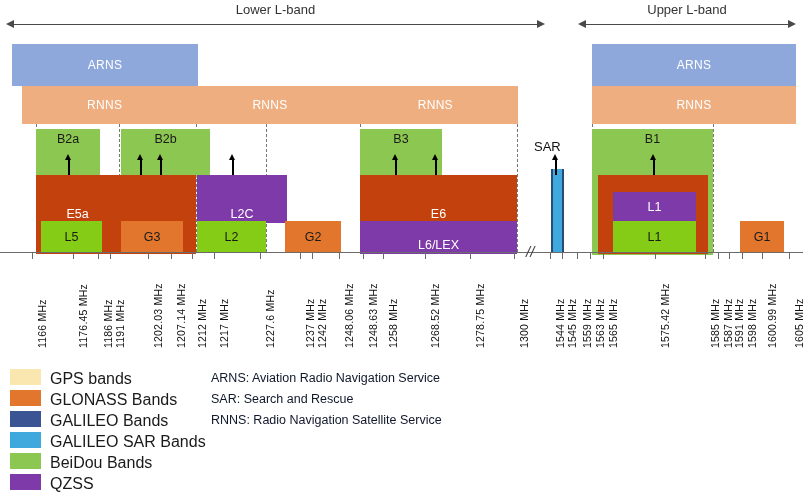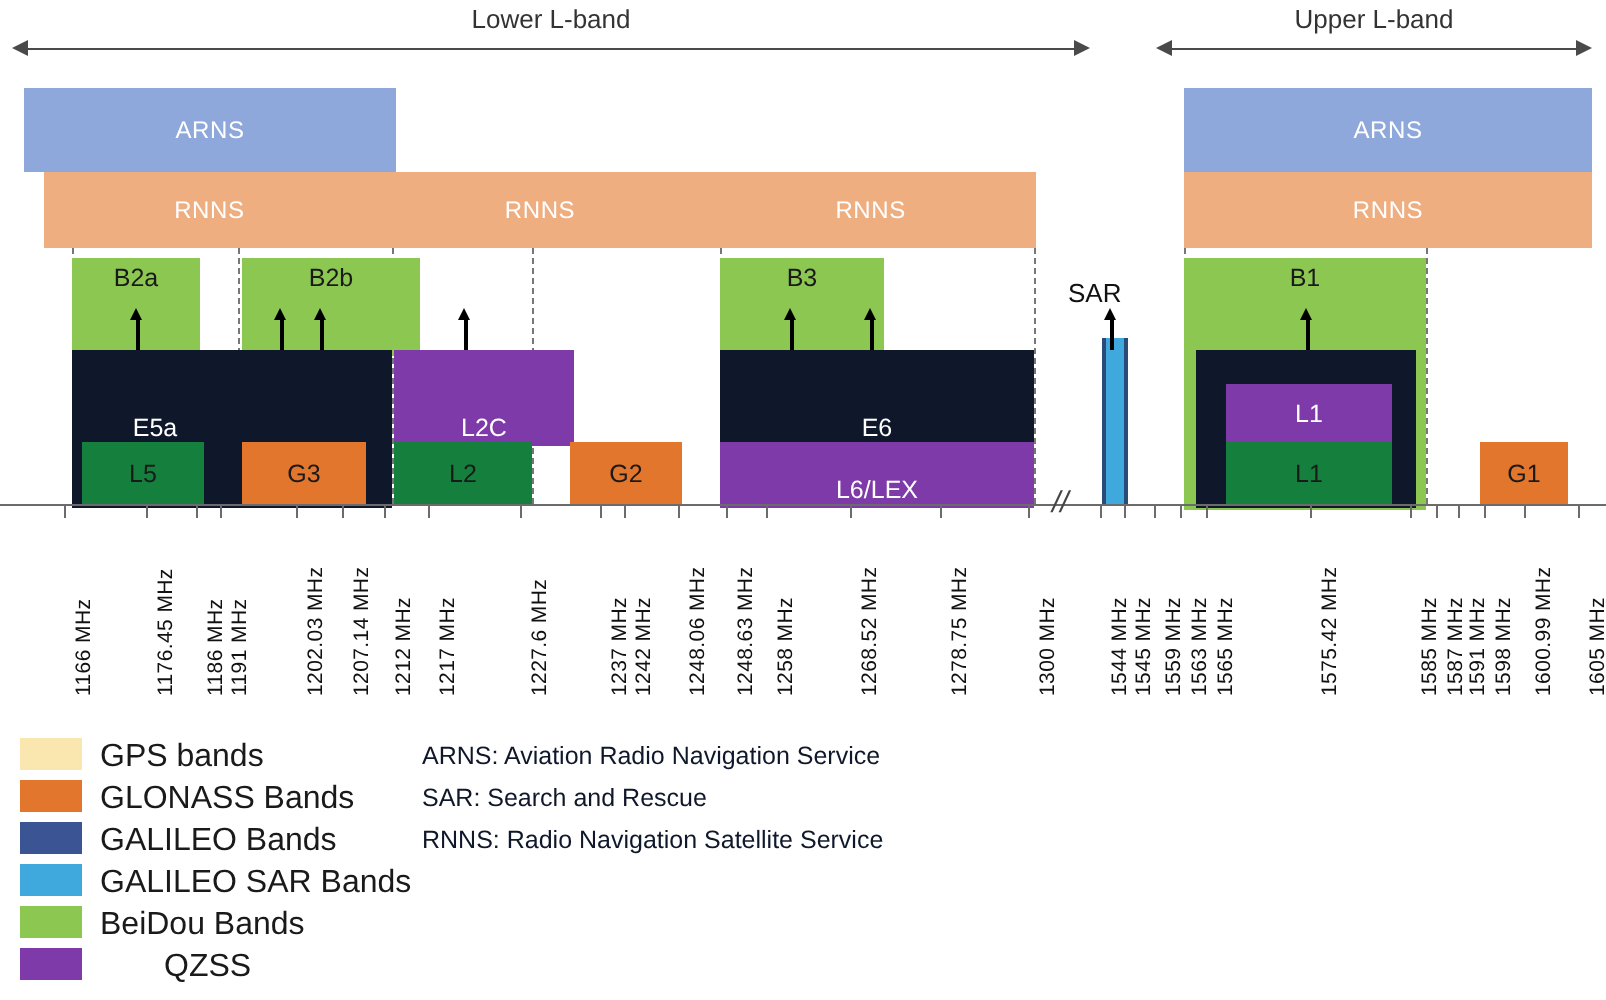--- a/index.html
+++ b/index.html
@@ -17,23 +17,23 @@
 
   
   .svc{position:absolute;display:flex;align-items:center;justify-content:center;color:#ffffff;font-size:12px;letter-spacing:.3px;}
   .svc-arns{background:#8fa8dc;}
   .svc-rnns{background:#efae80;}
   .svc-rnns .svc-seg{position:absolute;top:0;height:100%;display:flex;align-items:center;justify-content:center;color:#fff;font-size:12px;}
 
   
   .blk{position:absolute;display:flex;align-items:flex-end;justify-content:center;font-size:12.5px;padding-bottom:2px;}
   .blk span{pointer-events:none;}
-  .c-gps{background:#15803d;color:#1a1a1a;}
+  .c-gps{background:#84cc16;color:#1a1a1a;}
   .c-glo{background:#e2762d;color:#1a1a1a;}
-  .c-gal{background:#0f172a;color:#ffffff;}
+  .c-gal{background:#c2410c;color:#ffffff;}
   .c-sar{background:#3fa9dd;border-left:2px solid #2a4a78;border-right:2px solid #2a4a78;}
   .c-bds{background:#8cc751;color:#1a1a1a;}
   .c-qzs{background:#7e3aa8;color:#ffffff;}
   .blk.mid{align-items:center;padding-bottom:0;}
   .blk.top{align-items:flex-start;padding-top:3px;padding-bottom:0;}
 
   
   .guide{position:absolute;border-left:1.3px dashed #777;}
 
   
@@ -242,21 +242,21 @@
       <div class="lg-tx" style="left: 50px; top: 370px;">GPS bands</div>
       <div class="lg-sw" style="left: 10px; top: 390px; background: rgb(226, 118, 45);"></div>
       <div class="lg-tx" style="left: 50px; top: 391px;">GLONASS Bands</div>
       <div class="lg-sw" style="left: 10px; top: 411px; background: rgb(58, 84, 148);"></div>
       <div class="lg-tx" style="left: 50px; top: 412px;">GALILEO Bands</div>
       <div class="lg-sw" style="left: 10px; top: 432px; background: rgb(63, 169, 221);"></div>
       <div class="lg-tx" style="left: 50px; top: 433px;">GALILEO SAR Bands</div>
       <div class="lg-sw" style="left: 10px; top: 453px; background: rgb(140, 199, 81);"></div>
       <div class="lg-tx" style="left: 50px; top: 454px;">BeiDou Bands</div>
       <div class="lg-sw" style="left: 10px; top: 474px; background: rgb(126, 58, 168);"></div>
-      <div class="lg-tx" style="left: 50px; top: 475px; margin-left: 32px;">QZSS</div>
+      <div class="lg-tx" style="left: 50px; top: 475px;">QZSS</div>
     </div>
 
   <div id="abbrs">
       <div class="ab-tx" style="left: 211px; top: 371px;">ARNS: Aviation Radio Navigation Service</div>
       <div class="ab-tx" style="left: 211px; top: 392px;">SAR: Search and Rescue</div>
       <div class="ab-tx" style="left: 211px; top: 413px;">RNNS: Radio Navigation Satellite Service</div>
     </div>
 </div>
 
 </body></html>

